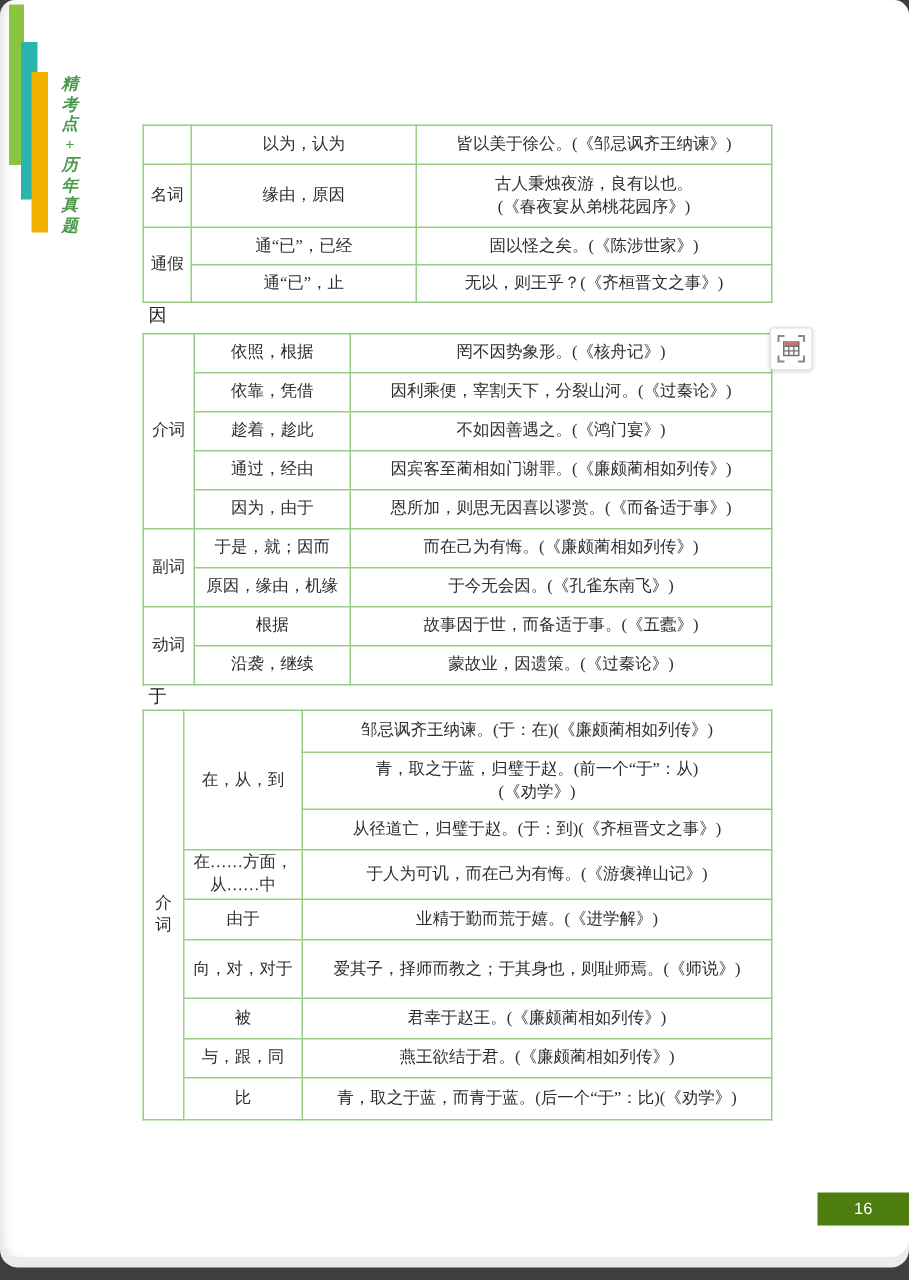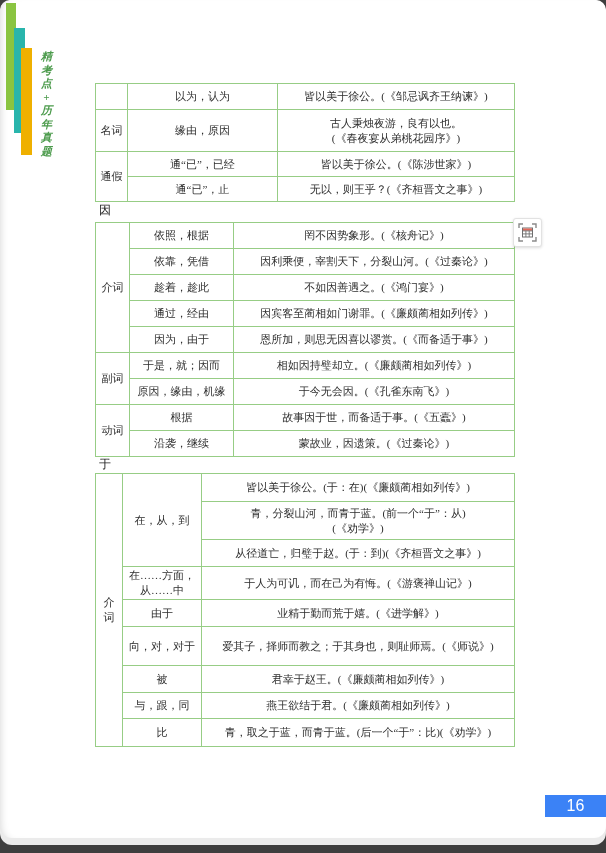--- a/index.html
+++ b/index.html
@@ -31,22 +31,22 @@
   .section-label{position:absolute;left:99px;font-size:12px;color:#222;}
   .label-yin{top:202px;}
   .label-yu{top:456px;}
   
   .table-tool{position:absolute;left:513px;top:218px;width:29px;height:29px;
               background:#fff;border:1px solid #e2e2e2;border-radius:3px;
               box-shadow:0 1px 3px rgba(0,0,0,.14);display:flex;align-items:center;
               justify-content:center;padding:0;cursor:pointer;}
   
   .page-num{position:absolute;right:0;top:795px;width:61px;height:22px;
-            background:#3b82f6;color:#ffffff;font-family:"Liberation Sans",sans-serif;
-            font-size:16px;display:flex;align-items:center;justify-content:center;}
+            background:#4d7c0f;color:#ffffff;font-family:"Liberation Sans",sans-serif;
+            font-size:11px;display:flex;align-items:center;justify-content:center;}
 </style>
 </head>
 <body>
 
 <div class="canvas">
   <div class="sheet">
     <div class="page">
 
       <div class="bar bar-green"></div>
       <div class="bar bar-teal"></div>
@@ -77,21 +77,21 @@
         </tr>
         <tr style="height:42px">
           <td>名词</td>
           <td>缘由，原因</td>
           <td>古人秉烛夜游，良有以也。
 (《春夜宴从弟桃花园序》)</td>
         </tr>
         <tr style="height:25px">
           <td rowspan="2">通假</td>
           <td>通“已”，已经</td>
-          <td>皆以美于徐公。(《陈涉世家》)</td>
+          <td>固以怪之矣。(《陈涉世家》)</td>
         </tr>
         <tr style="height:25px">
           <td>通“已”，止</td>
           <td>无以，则王乎？(《齐桓晋文之事》)</td>
         </tr>
       </tbody>
         </table>
 
       <div class="section-label label-yin">因</div>
 
@@ -119,21 +119,21 @@
           <td>通过，经由</td>
           <td>因宾客至蔺相如门谢罪。(《廉颇蔺相如列传》)</td>
         </tr>
         <tr style="height:26px">
           <td>因为，由于</td>
           <td>恩所加，则思无因喜以谬赏。(《而备适于事》)</td>
         </tr>
         <tr style="height:26px">
           <td rowspan="2">副词</td>
           <td>于是，就；因而</td>
-          <td>相如因持璧却立。(《廉颇蔺相如列传》)</td>
+          <td>而在己为有悔。(《廉颇蔺相如列传》)</td>
         </tr>
         <tr style="height:26px">
           <td>原因，缘由，机缘</td>
           <td>于今无会因。(《孔雀东南飞》)</td>
         </tr>
         <tr style="height:26px">
           <td rowspan="2">动词</td>
           <td>根据</td>
           <td>故事因于世，而备适于事。(《五蠹》)</td>
         </tr>
@@ -149,24 +149,24 @@
       <table class="gtable t3">
         <colgroup>
             <col style="width:27px">
             <col style="width:79px">
             <col>
           </colgroup>
         <tbody>
             <tr style="height:28px">
           <td rowspan="9">介词</td>
           <td rowspan="3">在，从，到</td>
-          <td>皆以美于徐公。(于：在)(《廉颇蔺相如列传》)</td>
+          <td>邹忌讽齐王纳谏。(于：在)(《廉颇蔺相如列传》)</td>
         </tr>
         <tr style="height:38px">
-          <td>青，分裂山河，而青于蓝。(前一个“于”：从)
+          <td>青，取之于蓝，归璧于赵。(前一个“于”：从)
 (《劝学》)</td>
         </tr>
         <tr style="height:27px">
           <td>从径道亡，归璧于赵。(于：到)(《齐桓晋文之事》)</td>
         </tr>
         <tr style="height:33px">
           <td>在……方面，
 从……中</td>
           <td>于人为可讥，而在己为有悔。(《游褒禅山记》)</td>
         </tr>

